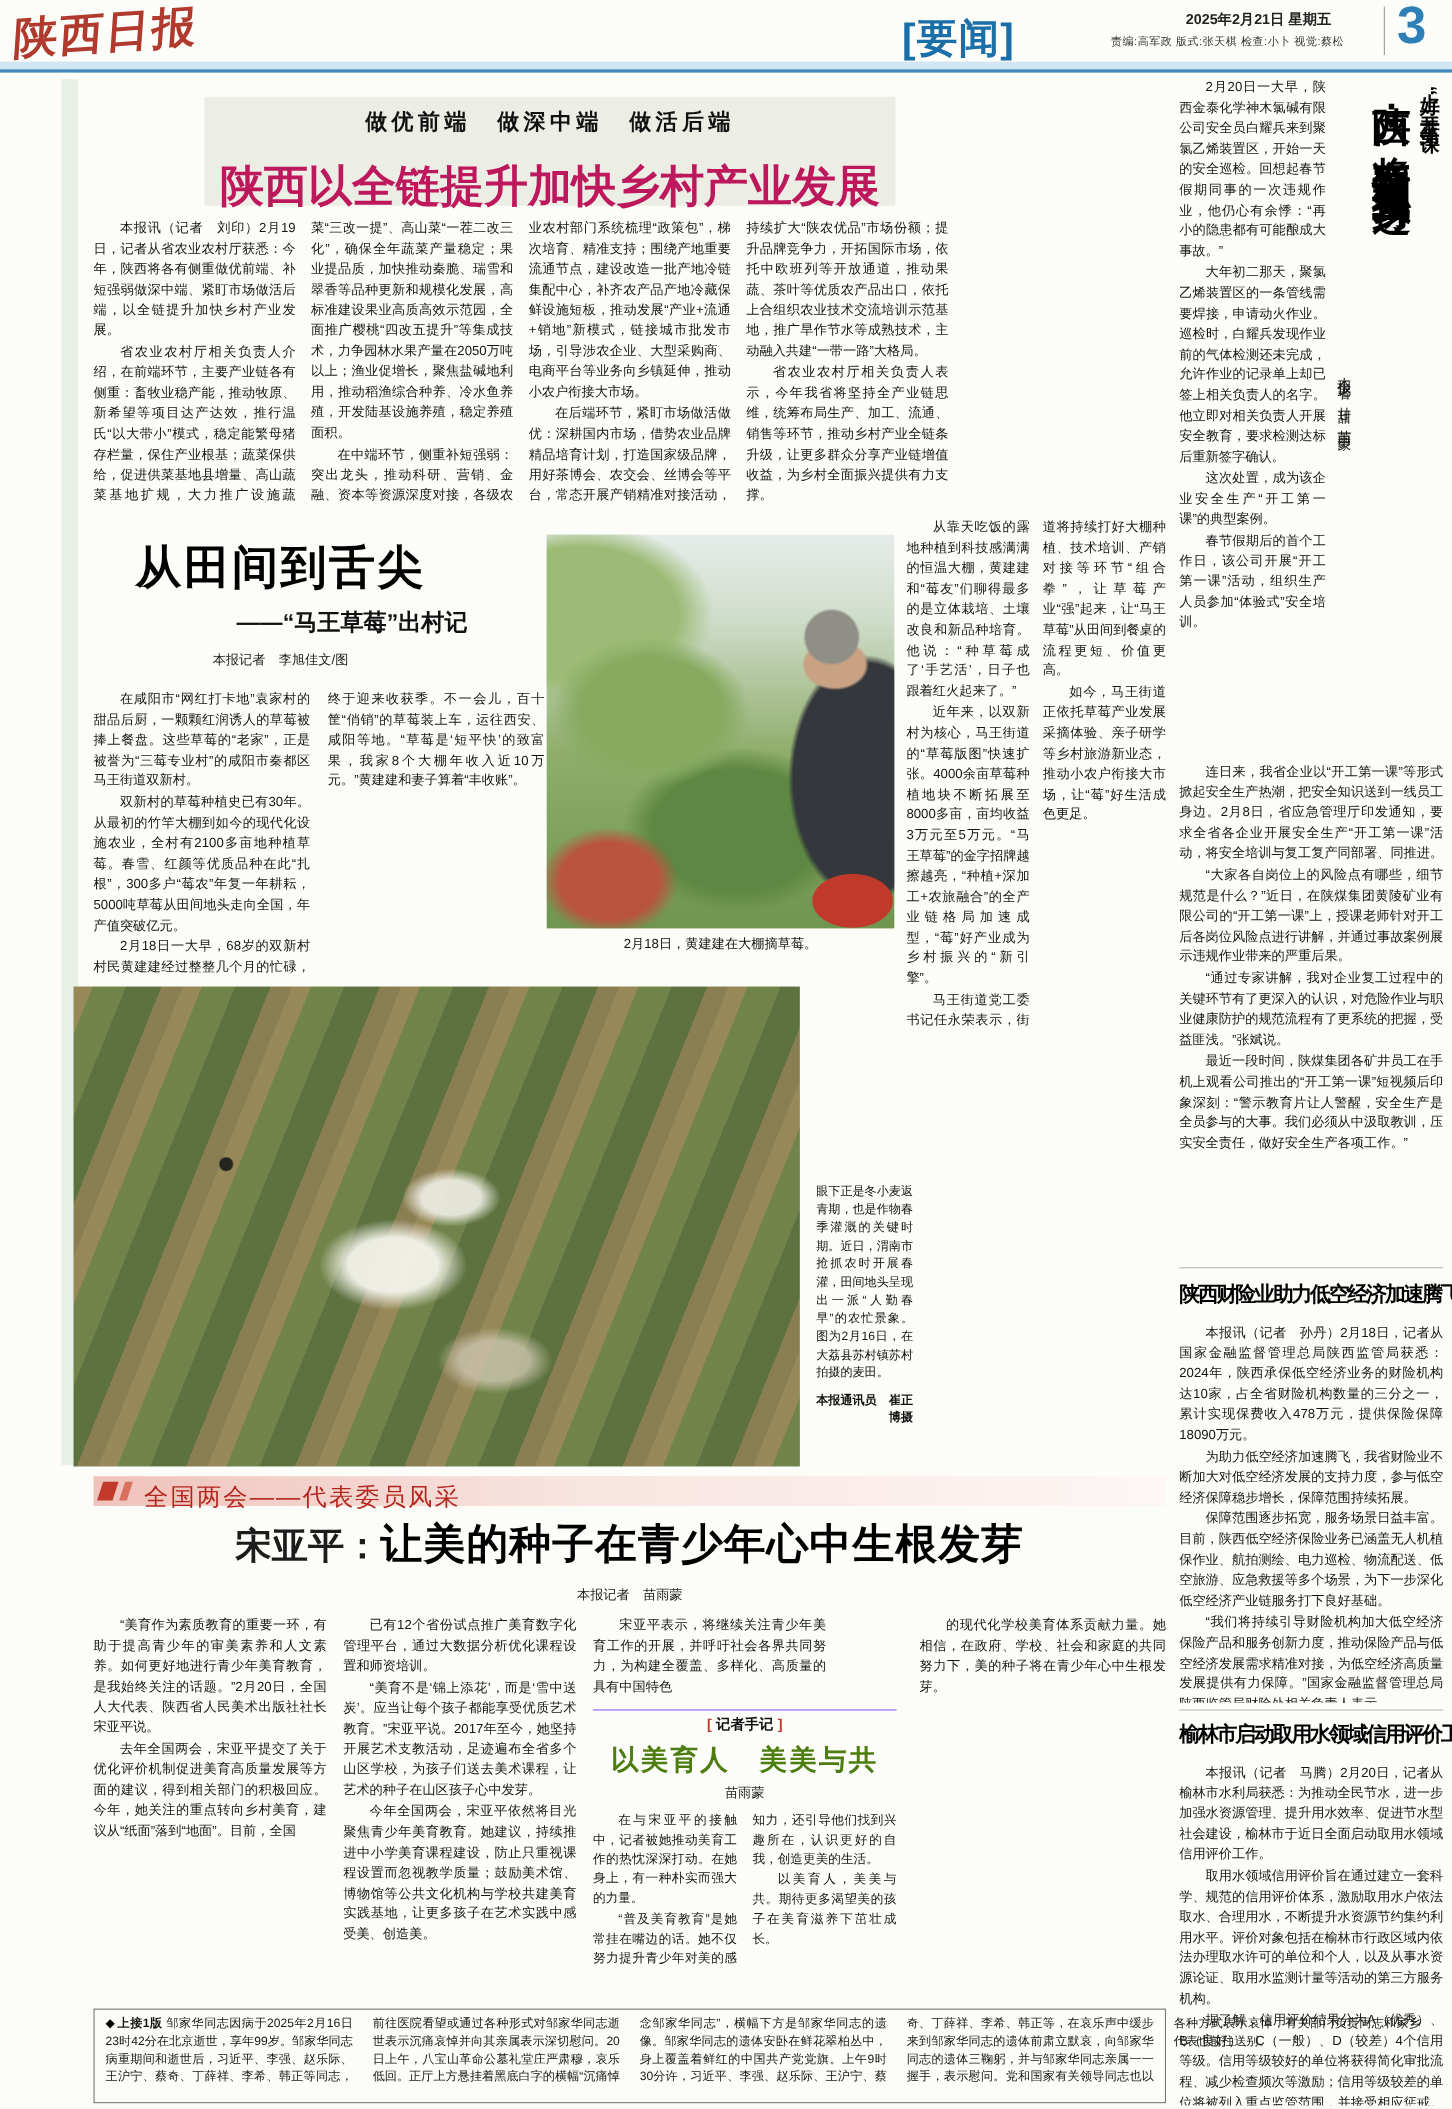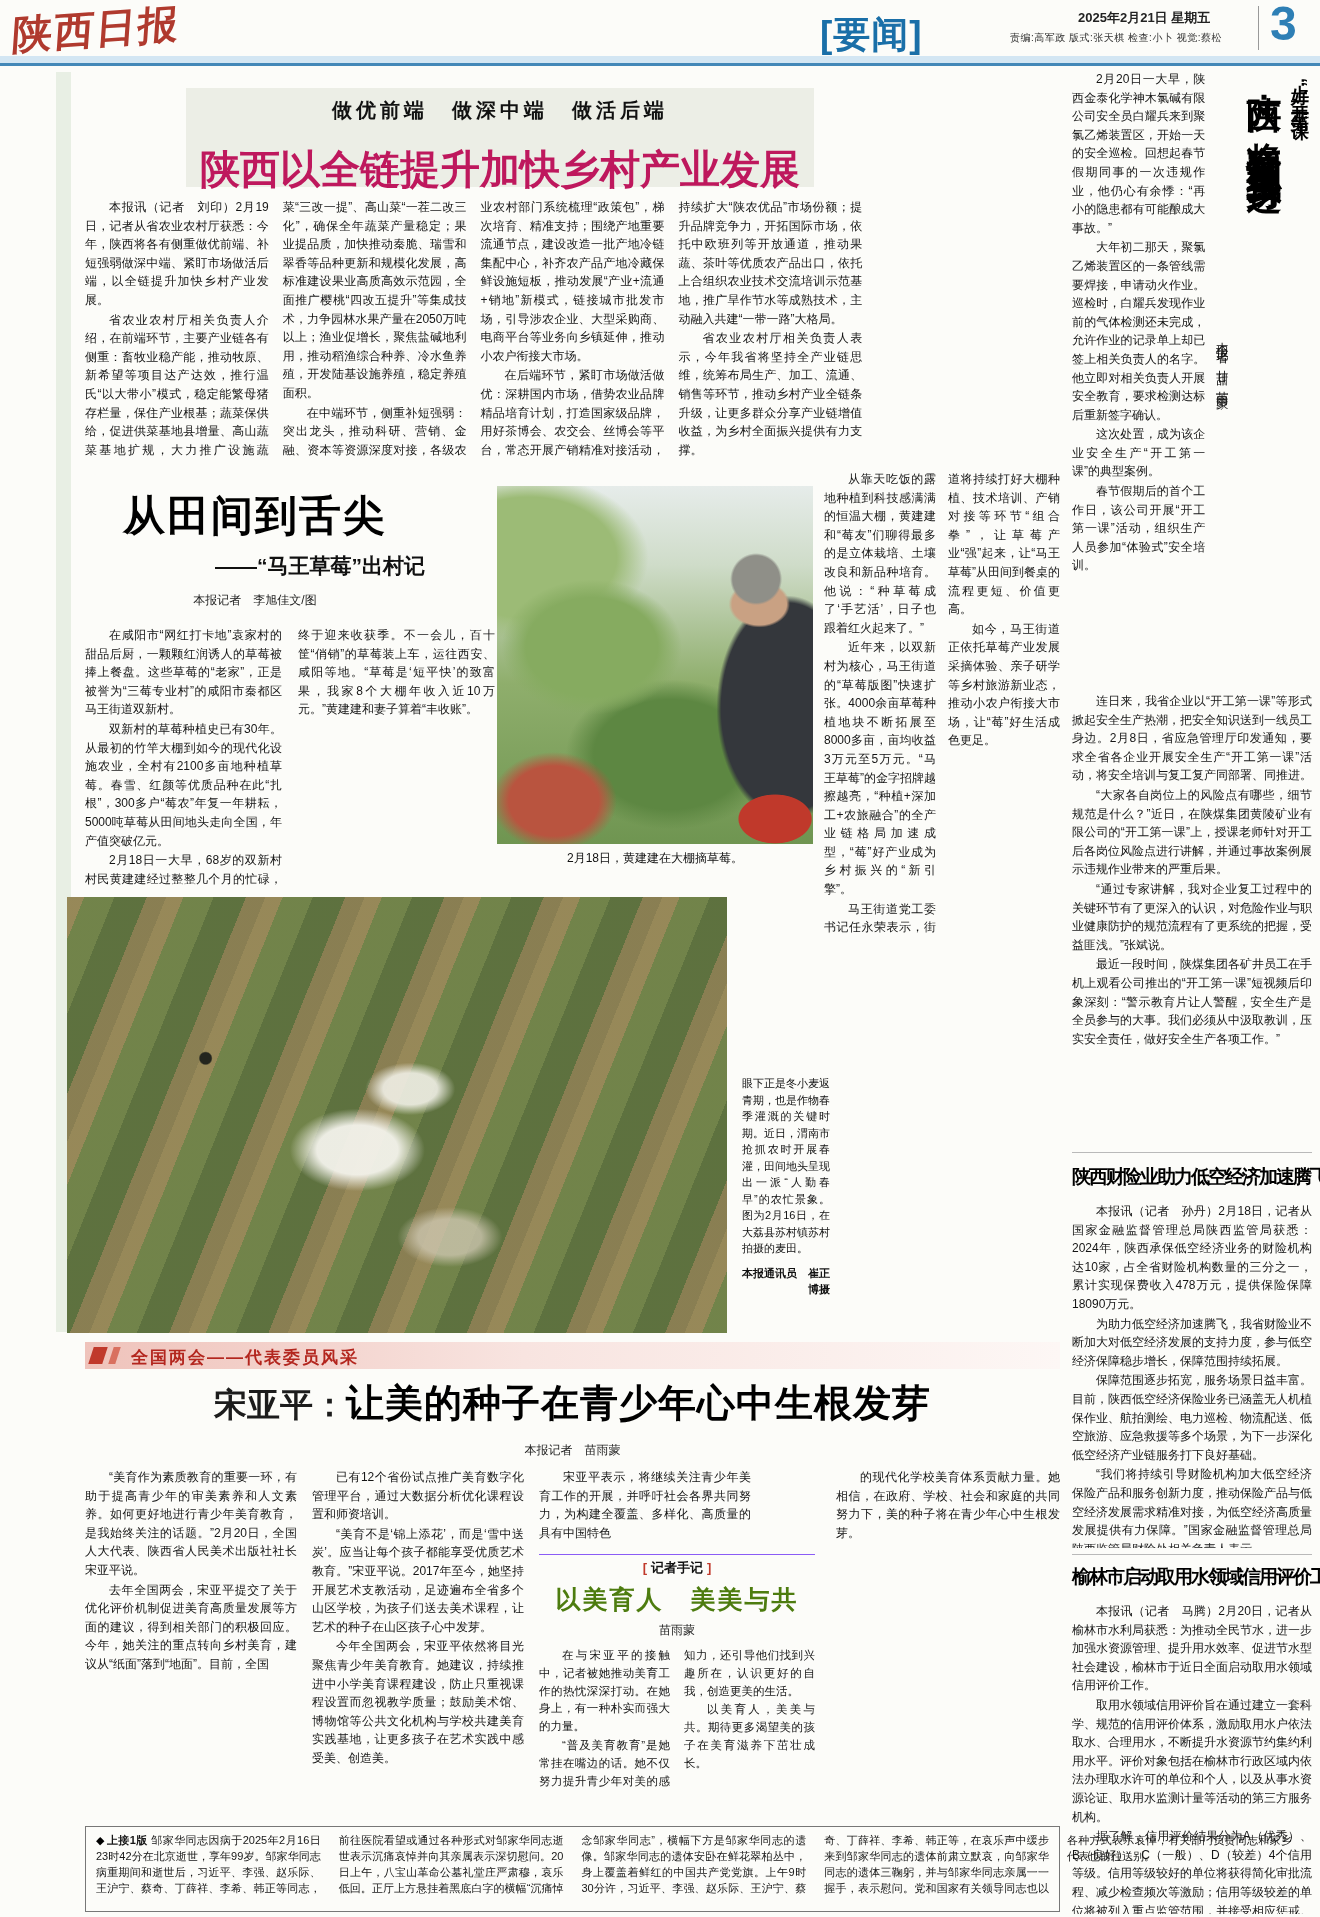--- a/index.html
+++ b/index.html
@@ -67,21 +67,21 @@
   .rail-headline{font-size:19px;font-weight:900;letter-spacing:-2px;white-space:nowrap;color:#000;}
   .insurance{top:1164px;}
   .insurance .rail-body{margin-top:12px;height:346px;overflow:hidden;}
   .water{top:1564px;}
   .water .rail-body{margin-top:12px;height:312px;overflow:hidden;}
   
   .lh-band{position:absolute;left:85px;top:1342px;width:975px;height:27px;
     background:linear-gradient(90deg,#efc3bb 0%,#f8e4e0 45%,#fdf7f5 100%);}
   .lh-band .deco{position:absolute;left:6px;top:5px;width:14px;height:17px;background:#c0392b;transform:skewX(-18deg);}
   .lh-band .deco2{position:absolute;left:26px;top:5px;width:7px;height:17px;background:#d9705f;transform:skewX(-18deg);}
-  .lh-band .lh-band-label{position:absolute;left:46px;top:4px;font-size:17px;font-weight:700;color:#b3261e;letter-spacing:2px;}
+  .lh-band .lh-band-label{position:absolute;left:46px;top:4px;font-size:22px;font-weight:400;color:#b3261e;letter-spacing:2px;}
   .lh-headline{position:absolute;left:85px;top:1378px;width:975px;text-align:center;white-space:nowrap;}
   .lh-speaker{font-family:"DejaVu Serif","Liberation Serif",serif;font-size:33px;font-weight:600;color:#1c1c1c;}
   .lh-rest{font-size:38px;font-weight:900;color:#000;letter-spacing:1px;}
   .lh-byline{position:absolute;left:85px;top:1442px;width:975px;text-align:center;font-size:12px;color:#222;}
   .lh-col{position:absolute;top:1468px;overflow:hidden;}
   .lh-c1{left:85px;width:212px;height:352px;}
   .lh-c2{left:312px;width:212px;height:352px;}
   .lh-c3{left:539px;width:212px;height:80px;}
   .lh-c4{left:836px;width:224px;height:96px;}
   

